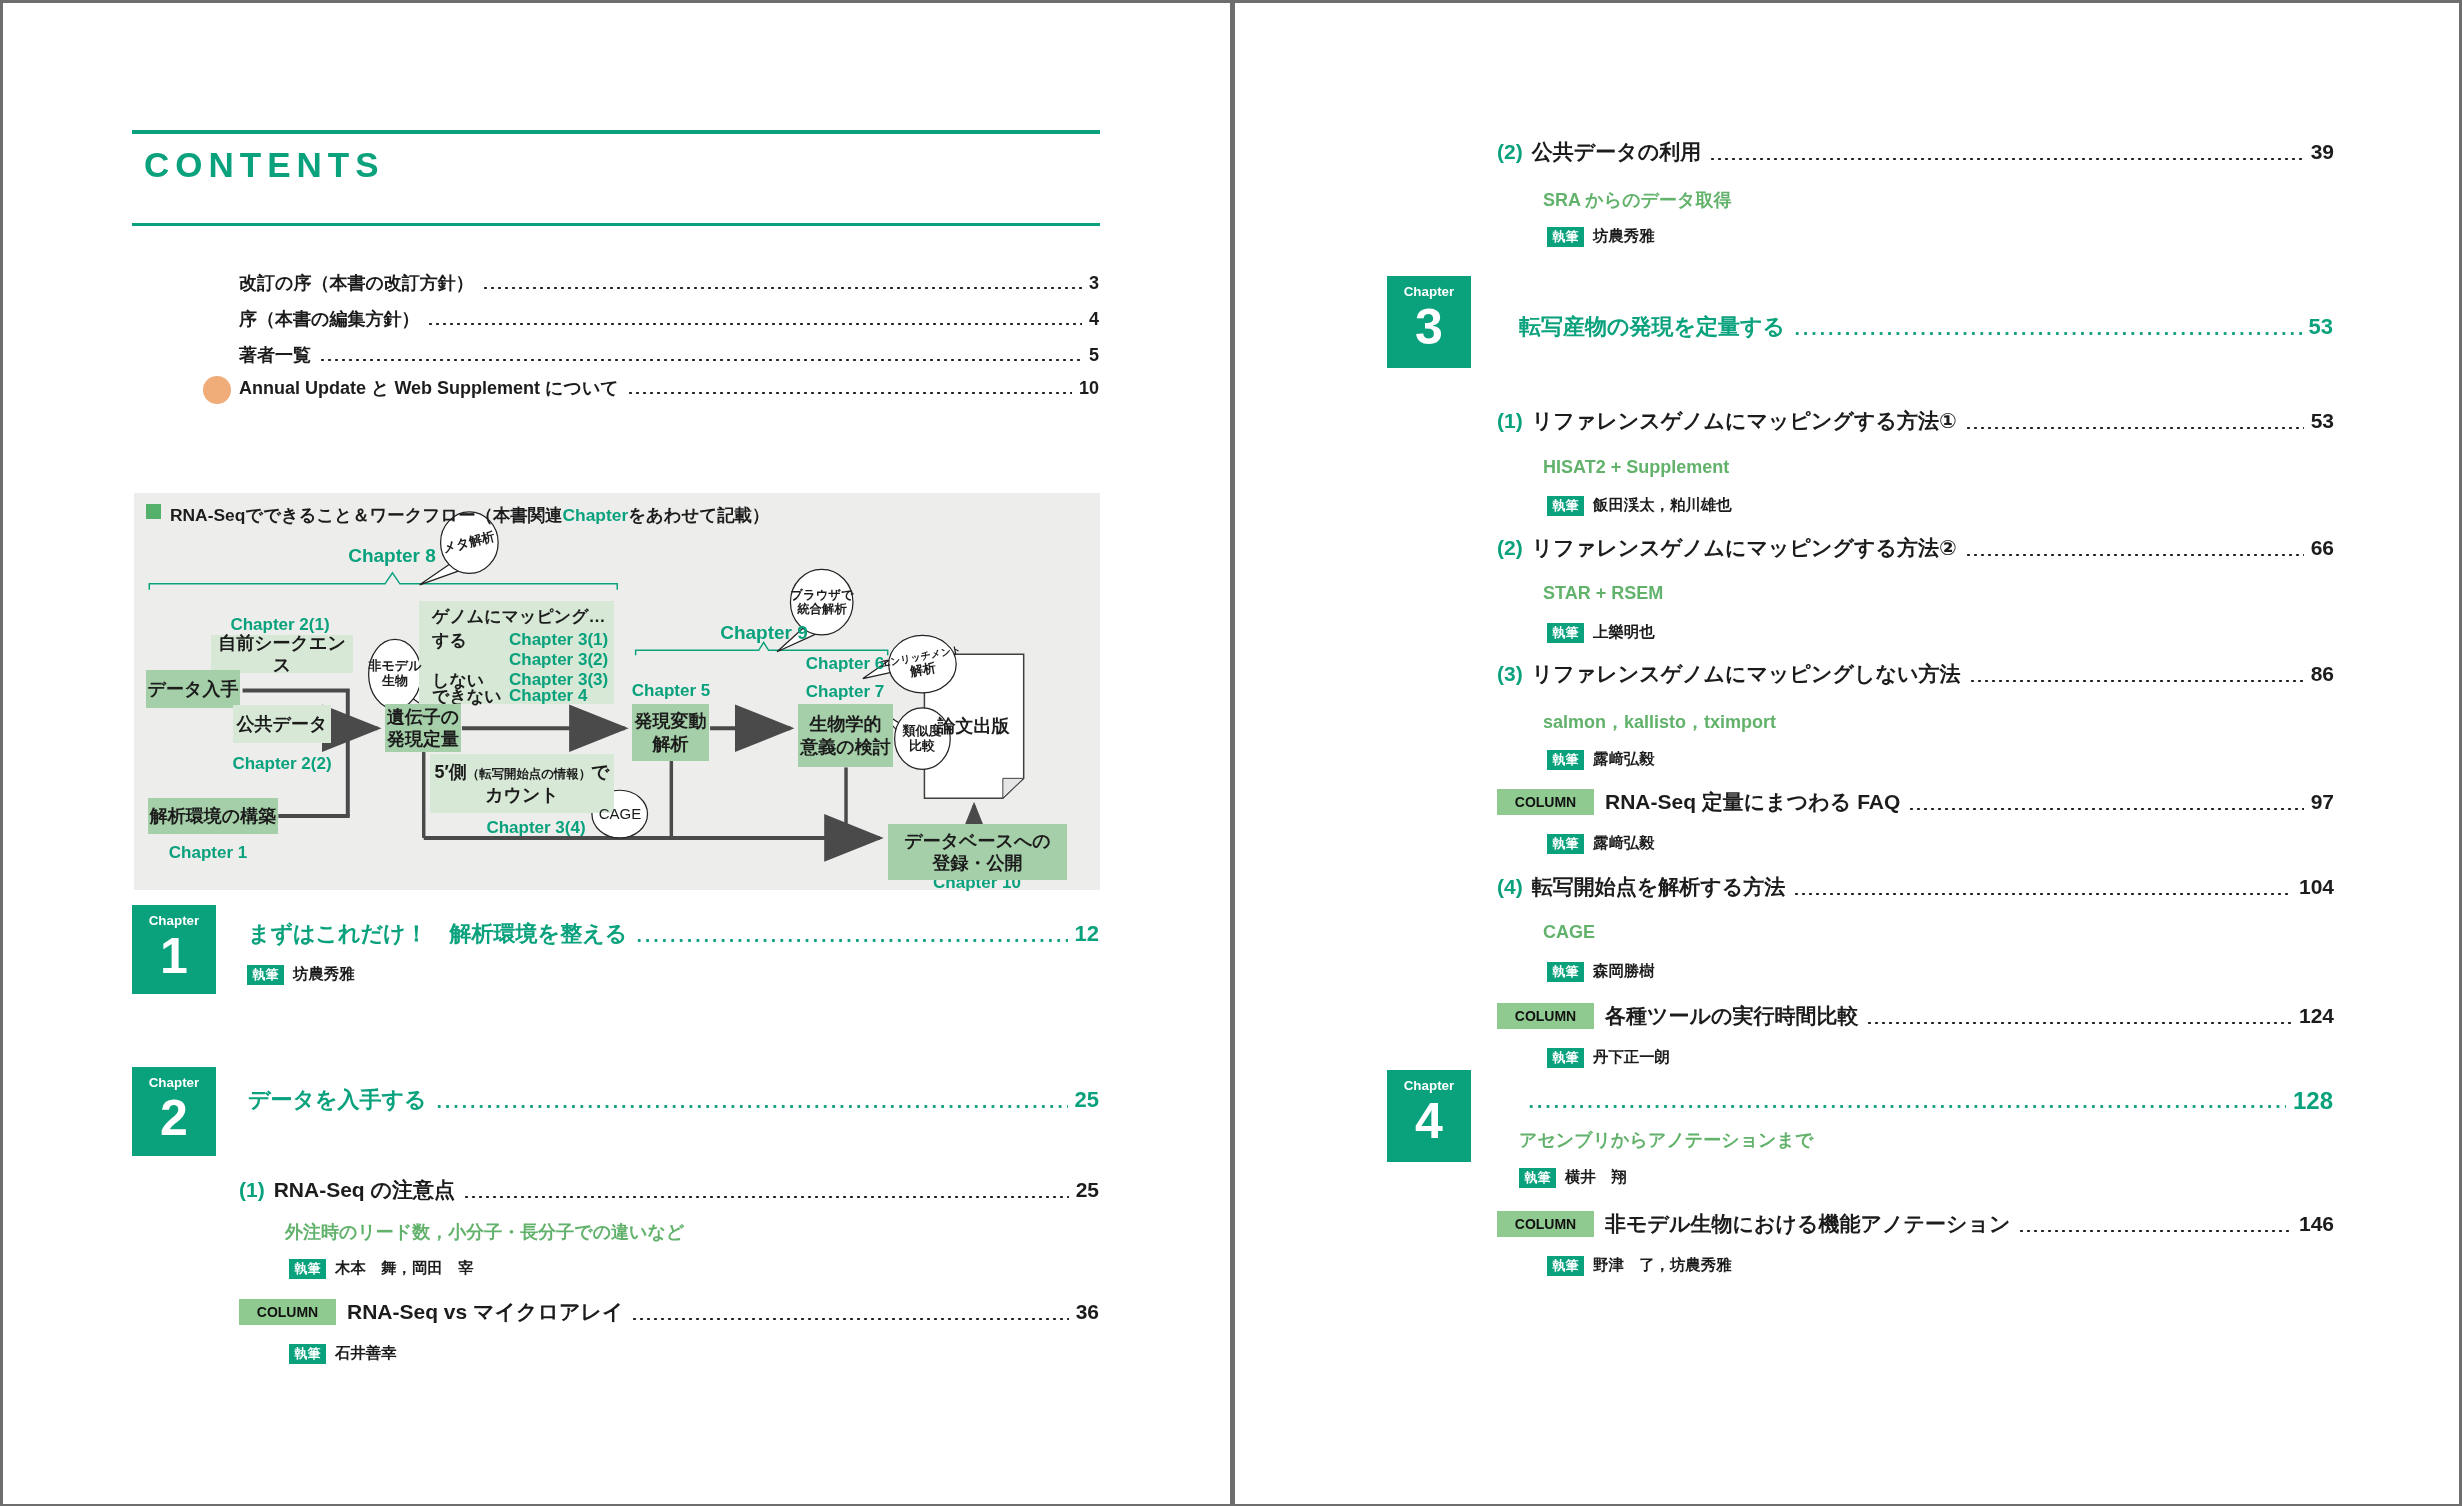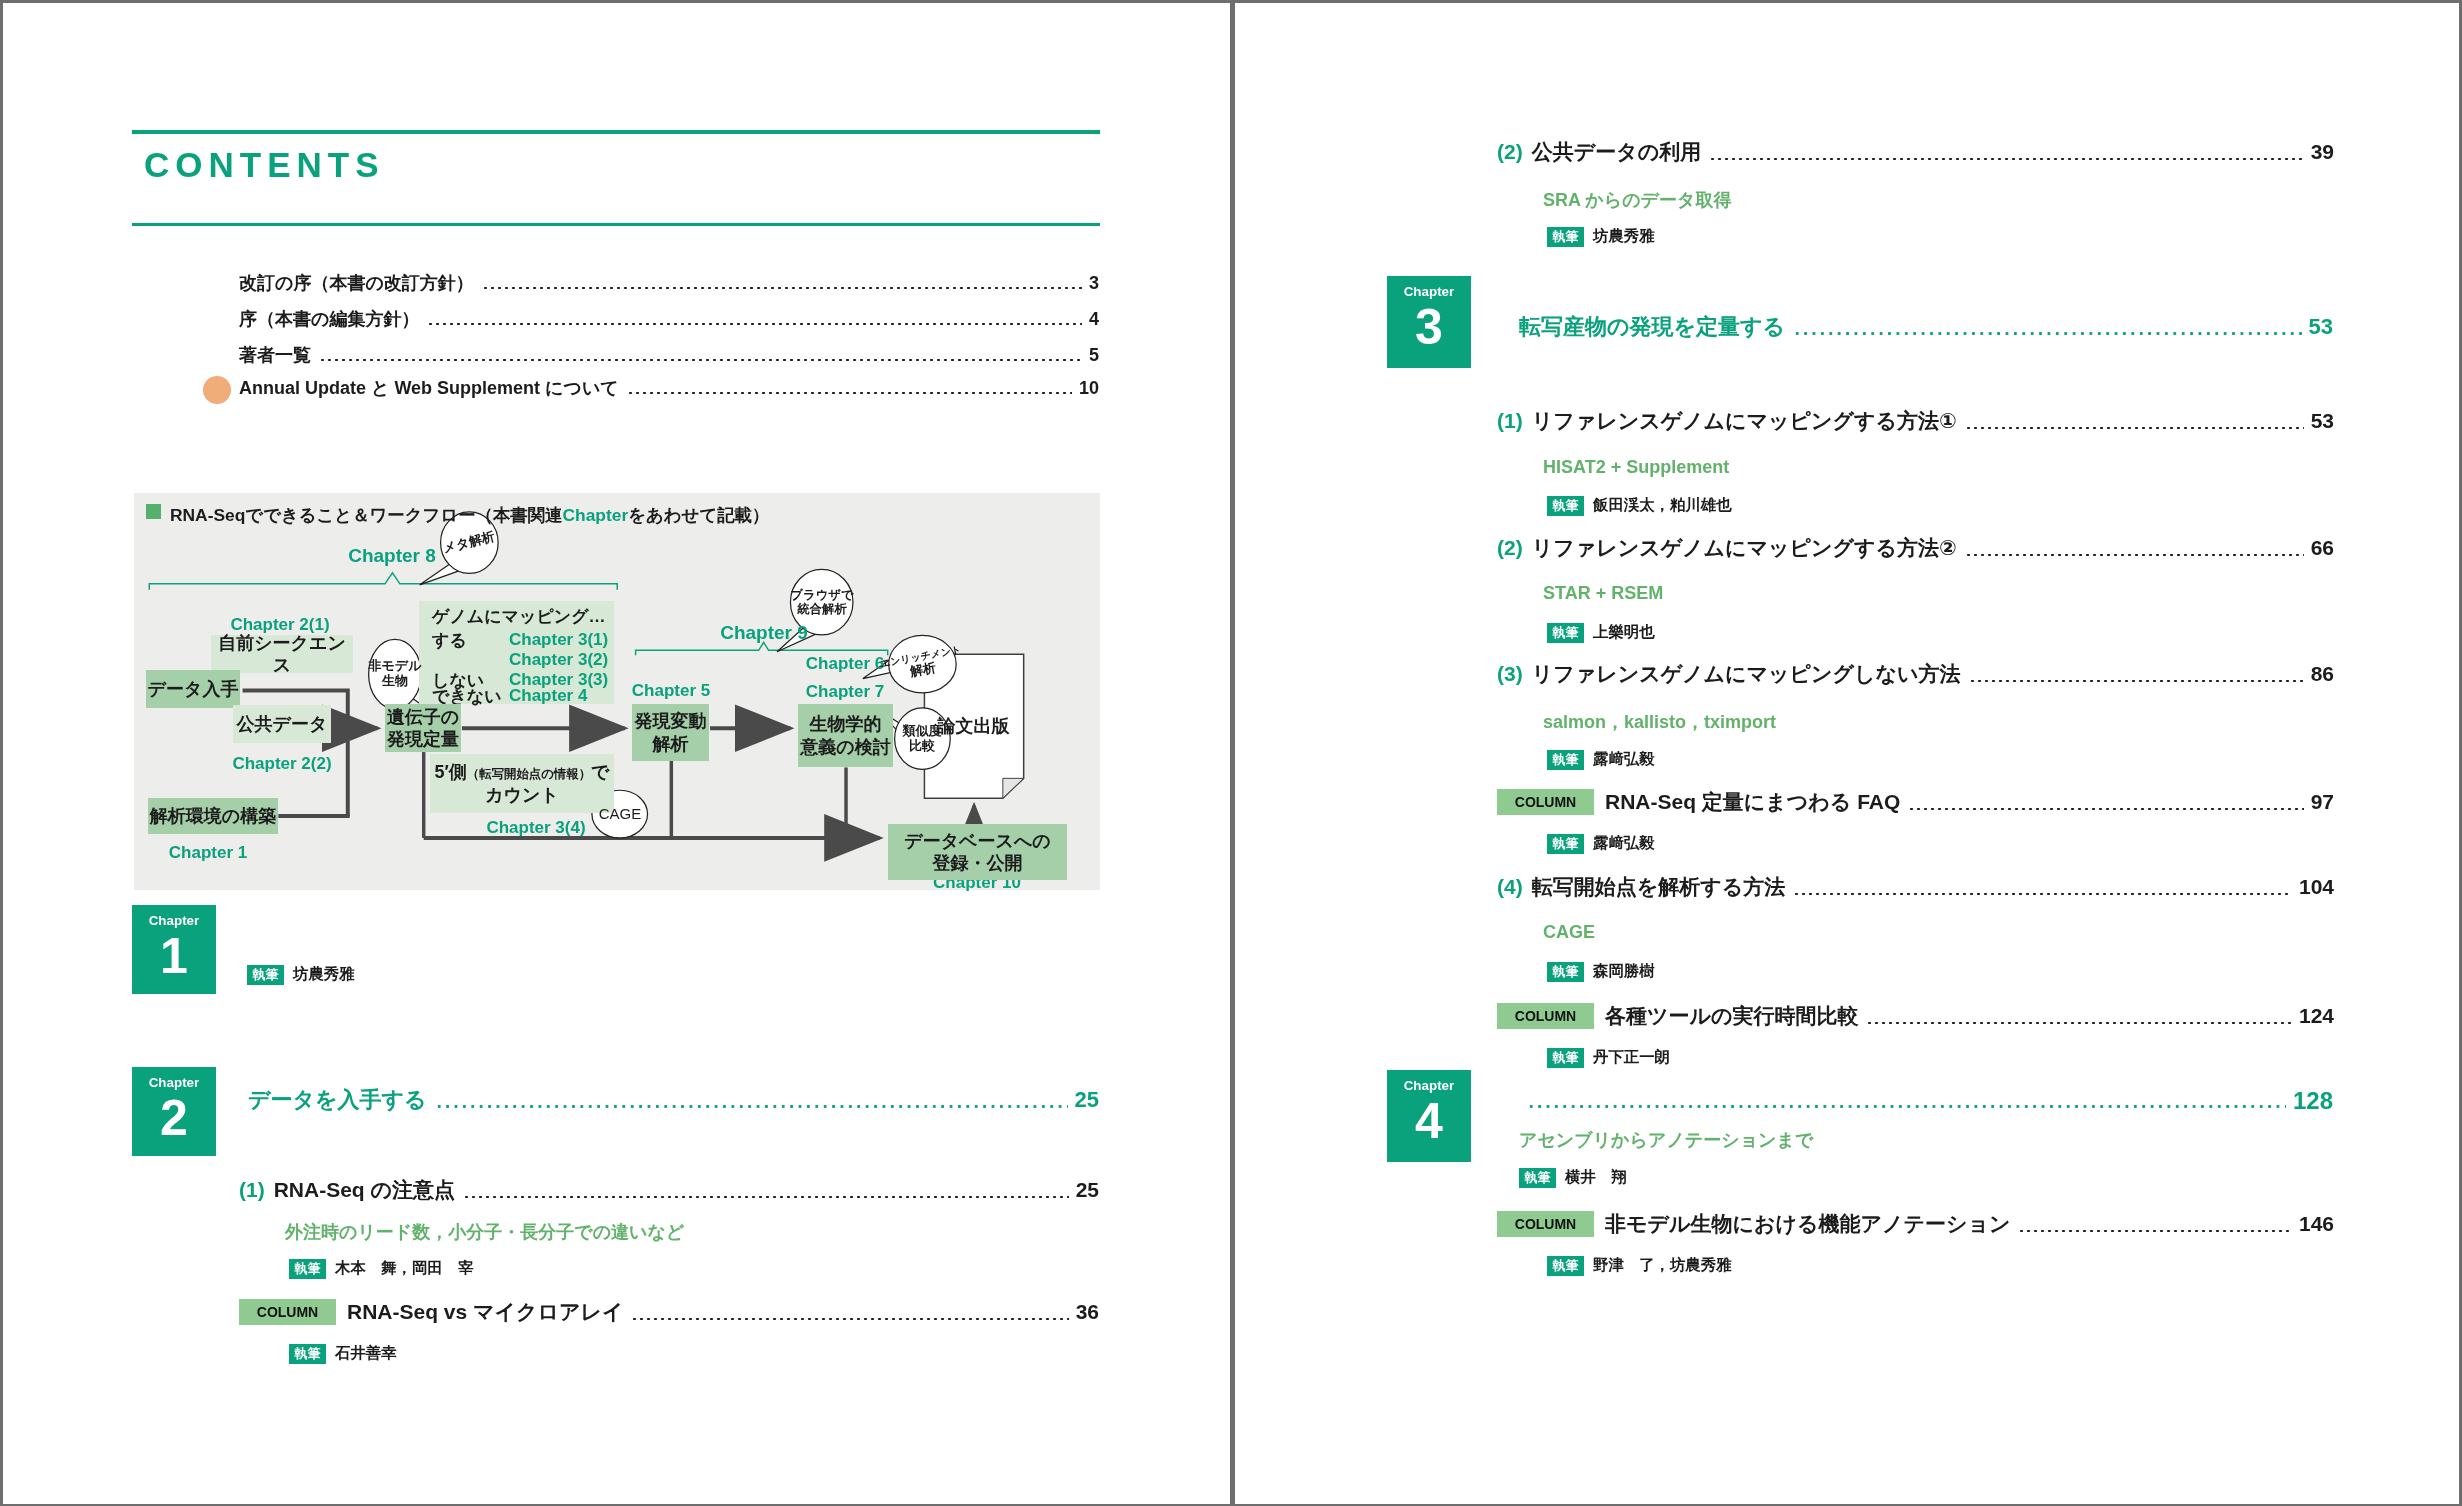--- a/index.html
+++ b/index.html
@@ -215,20 +215,25 @@
       <span style="display:block;">類似度</span>
       <span style="display:block;">比較</span>
     </div>
     <div class="bubble-text" style="left:486px;top:321px;font-size:15px;font-weight:500;">CAGE</div>
   </div>
 
   <div class="chapter-badge" style="left:132px;top:905px;height:89px;">
     <span class="cb-word">Chapter</span>
     <span class="cb-num">1</span>
   </div>
+  <div class="toc-row ch-row" style="left:248px;top:919px;width:851px;">
+    <span class="lbl">まずはこれだけ！　解析環境を整える</span>
+    <span class="dots teal"></span>
+    <span class="num">12</span>
+  </div>
   <div class="author" style="left:247px;top:964px;">
     <span class="badge-exec">執筆</span>
     <span>坊農秀雅</span>
   </div>
 
   <div class="chapter-badge" style="left:132px;top:1067px;height:89px;">
     <span class="cb-word">Chapter</span>
     <span class="cb-num">2</span>
   </div>
   <div class="toc-row ch-row" style="left:248px;top:1085px;width:851px;">

